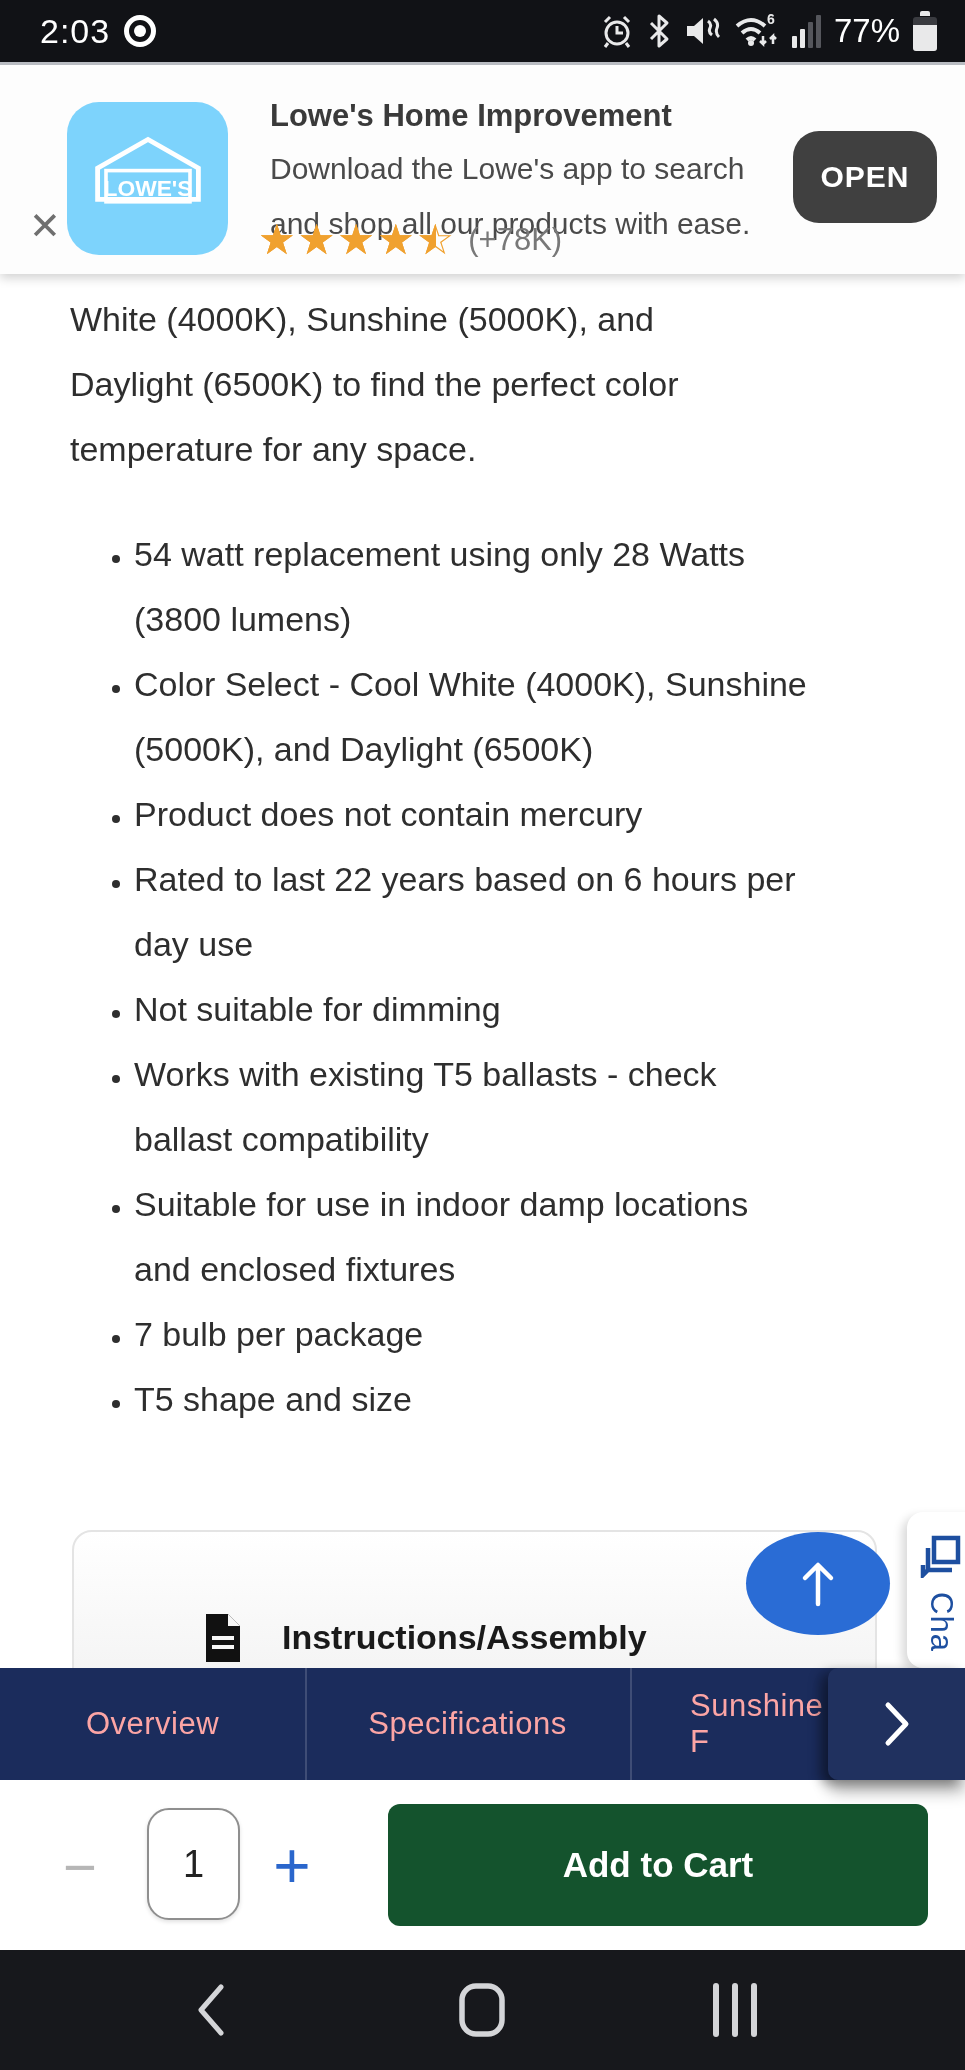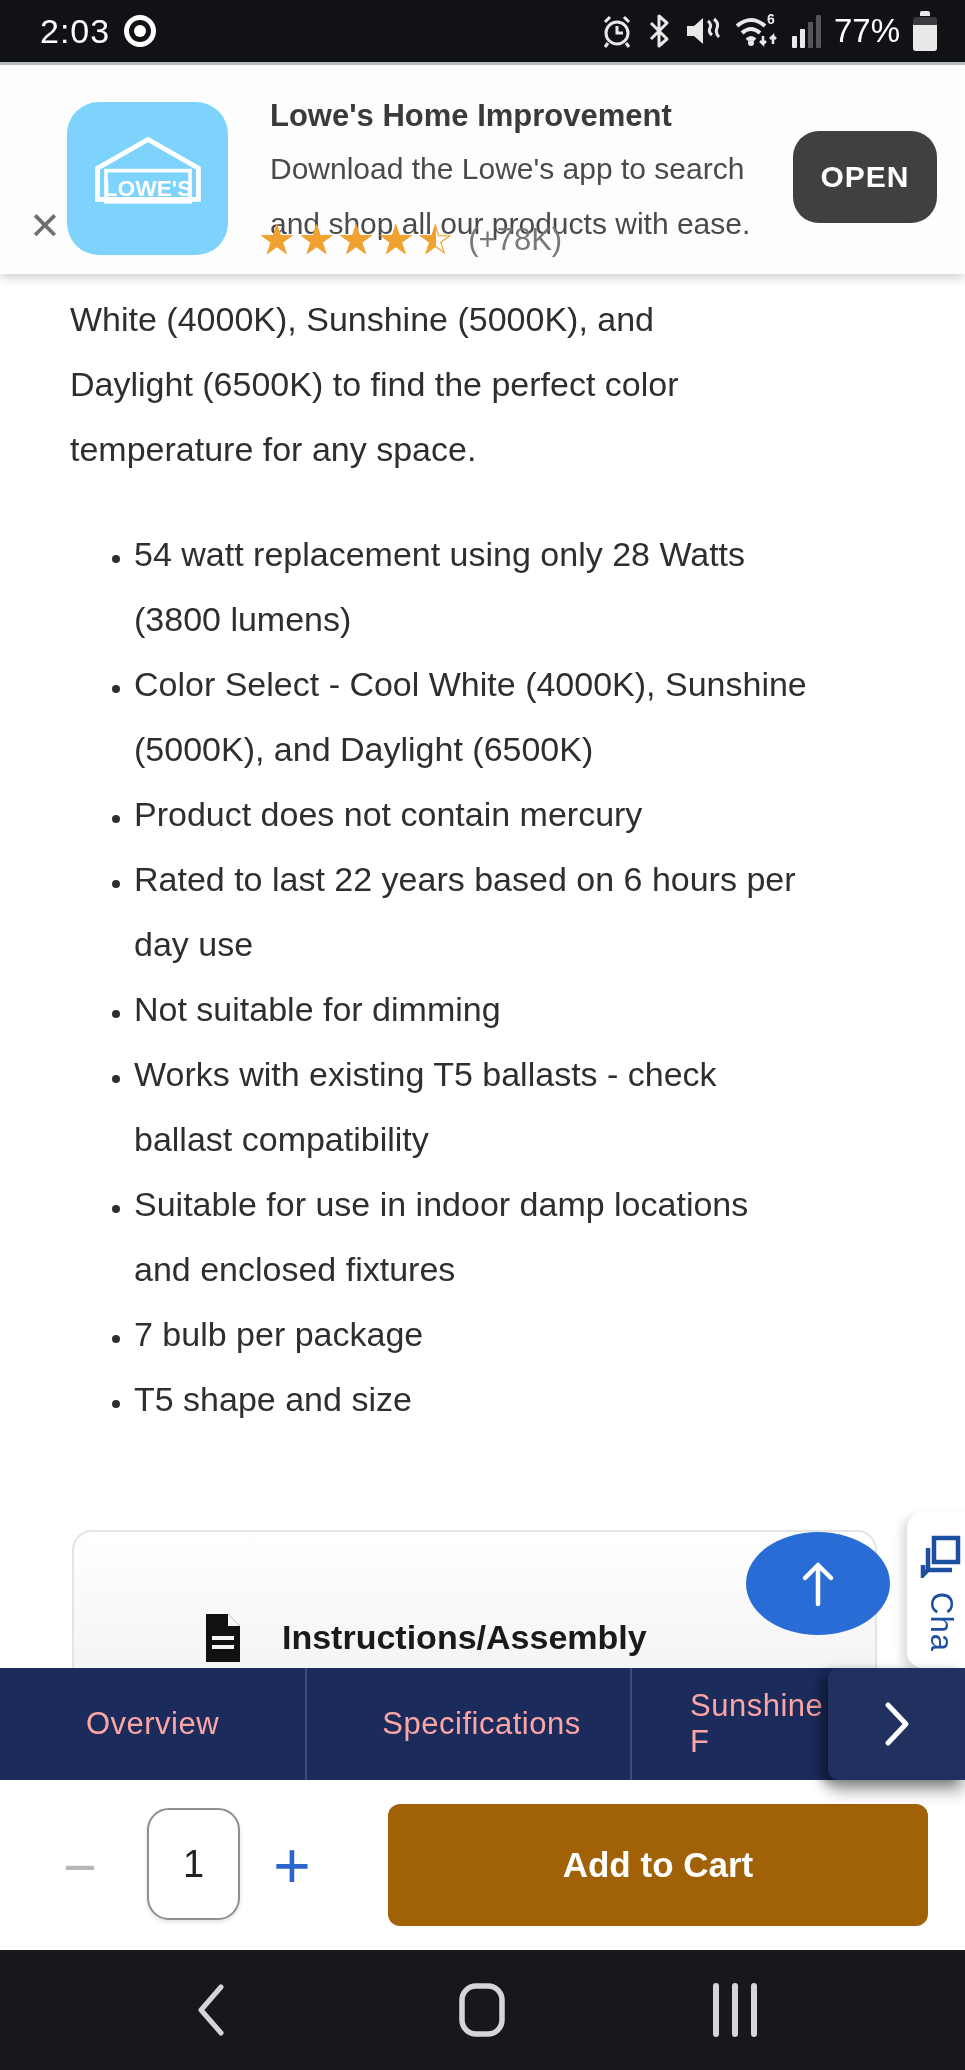--- a/index.html
+++ b/index.html
@@ -97,21 +97,21 @@
   .purchase { position:absolute; left:0; top:1780px; width:965px; height:170px; background:#fff; z-index:9; }
   .qty-minus { position:absolute; left:52px; top:36px; width:56px; height:100px;
     font-size:58px; font-weight:300; color:#b6b6b6; display:flex; align-items:center; justify-content:center; background:none; border:none; }
   .qty-input { position:absolute; left:147px; top:28px; width:93px; height:112px;
     border:2px solid #8f8f8f; border-radius:22px; background:#fff; text-align:center;
     font-size:38px; color:#222; font-family:"Liberation Sans", sans-serif;
     box-shadow:0 2px 4px rgba(0,0,0,0.12); }
   .qty-plus { position:absolute; left:262px; top:36px; width:60px; height:100px;
     font-size:64px; font-weight:300; color:#2a66cc; display:flex; align-items:center; justify-content:center; background:none; border:none; }
   .add-cart { position:absolute; left:388px; top:24px; width:540px; height:122px;
-    background:#a16207; border:none; border-radius:12px; color:#fff;
+    background:#14532d; border:none; border-radius:12px; color:#fff;
     font-size:35px; font-weight:700; font-family:"Liberation Sans", sans-serif; }
 
   
   .android-nav { position:absolute; left:0; top:1950px; width:965px; height:120px;
     background:#17181c; z-index:30; }
   .an-btn { position:absolute; top:0; height:120px; display:flex; align-items:center; justify-content:center; }
   .an-recents { display:flex; gap:13px; }
   .an-recents i { width:6px; height:54px; background:#d4d5d8; border-radius:3px; }
 </style>
 </head>
@@ -231,21 +231,21 @@
       <rect x="14" y="4" width="24" height="24"></rect>
       <path d="M8 14 v22 h24 M8 36 l-5 5 v-10"></path>
     </g>
   </svg>
   <span class="chat-label">Cha</span>
 </div>
 
 <div class="section-nav">
   <div class="sn-tab" style="left:0; width:305px;">Overview</div>
   <span class="sn-sep" style="left:305px;"></span>
-  <div class="sn-tab" style="left:319px; width:325px;">Specifications</div>
+  <div class="sn-tab" style="left:305px; width:325px;">Specifications</div>
   <span class="sn-sep" style="left:630px;"></span>
   <div class="sn-tab" style="left:630px; width:210px; justify-content:flex-start; padding-left:60px;">Sunshine F</div>
   <div class="sn-more">
     <svg width="26" height="46" viewBox="0 0 26 46">
       <path d="M4 4 L22 23 L4 42" stroke="#ffffff" stroke-width="5" fill="none" stroke-linecap="round" stroke-linejoin="round"></path>
     </svg>
   </div>
 </div>
 
 <div class="purchase">

